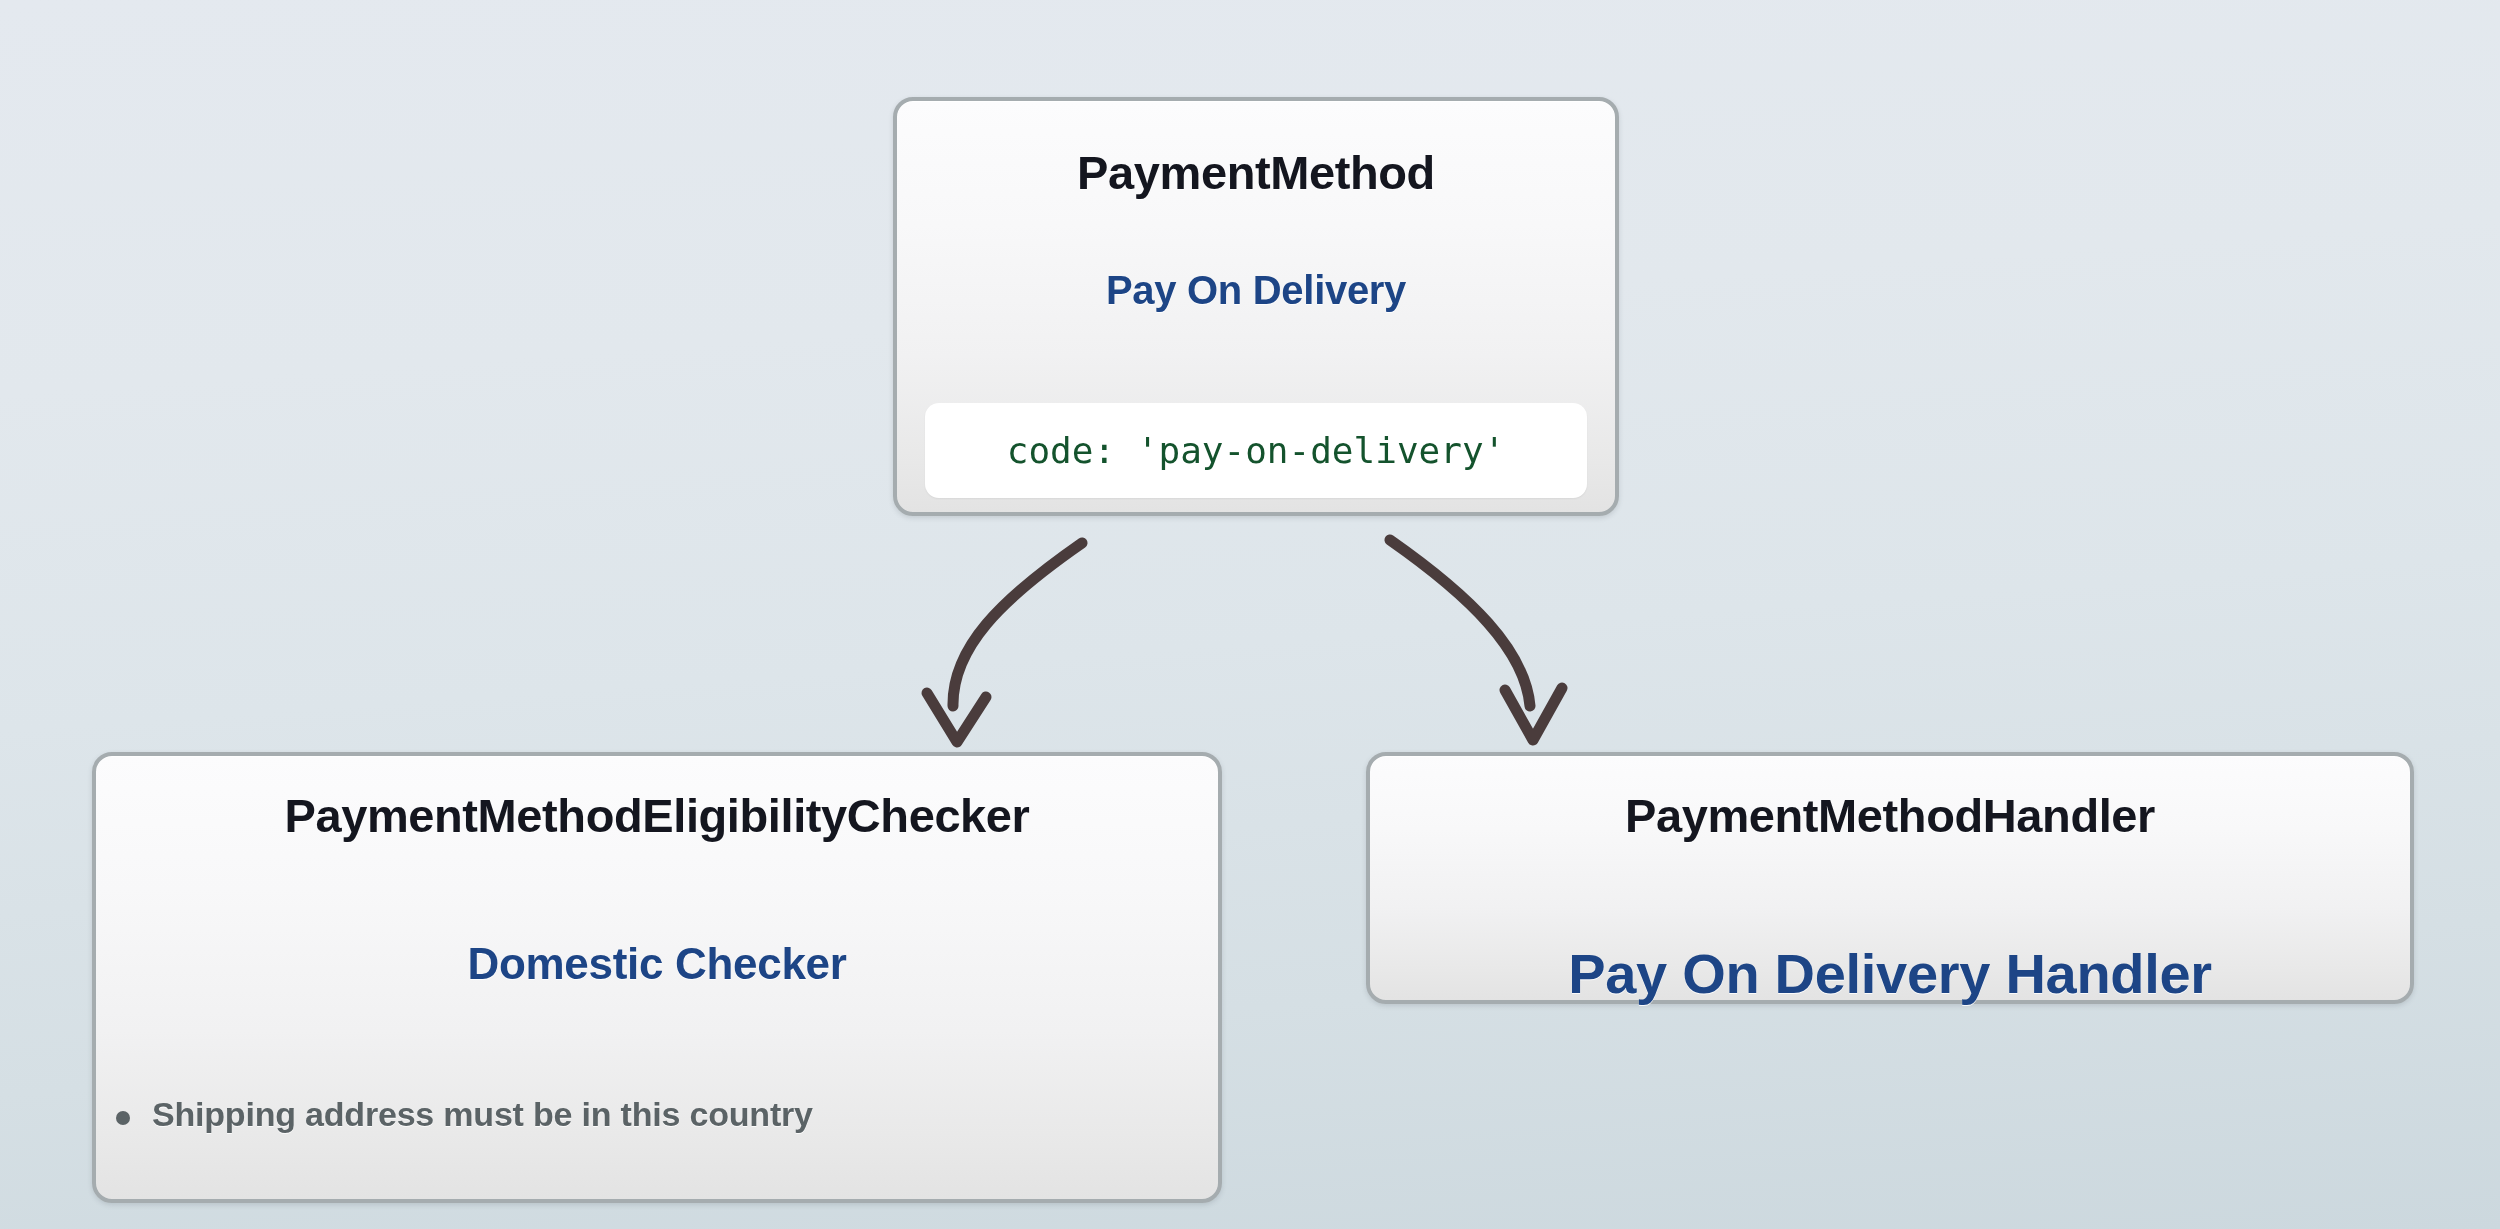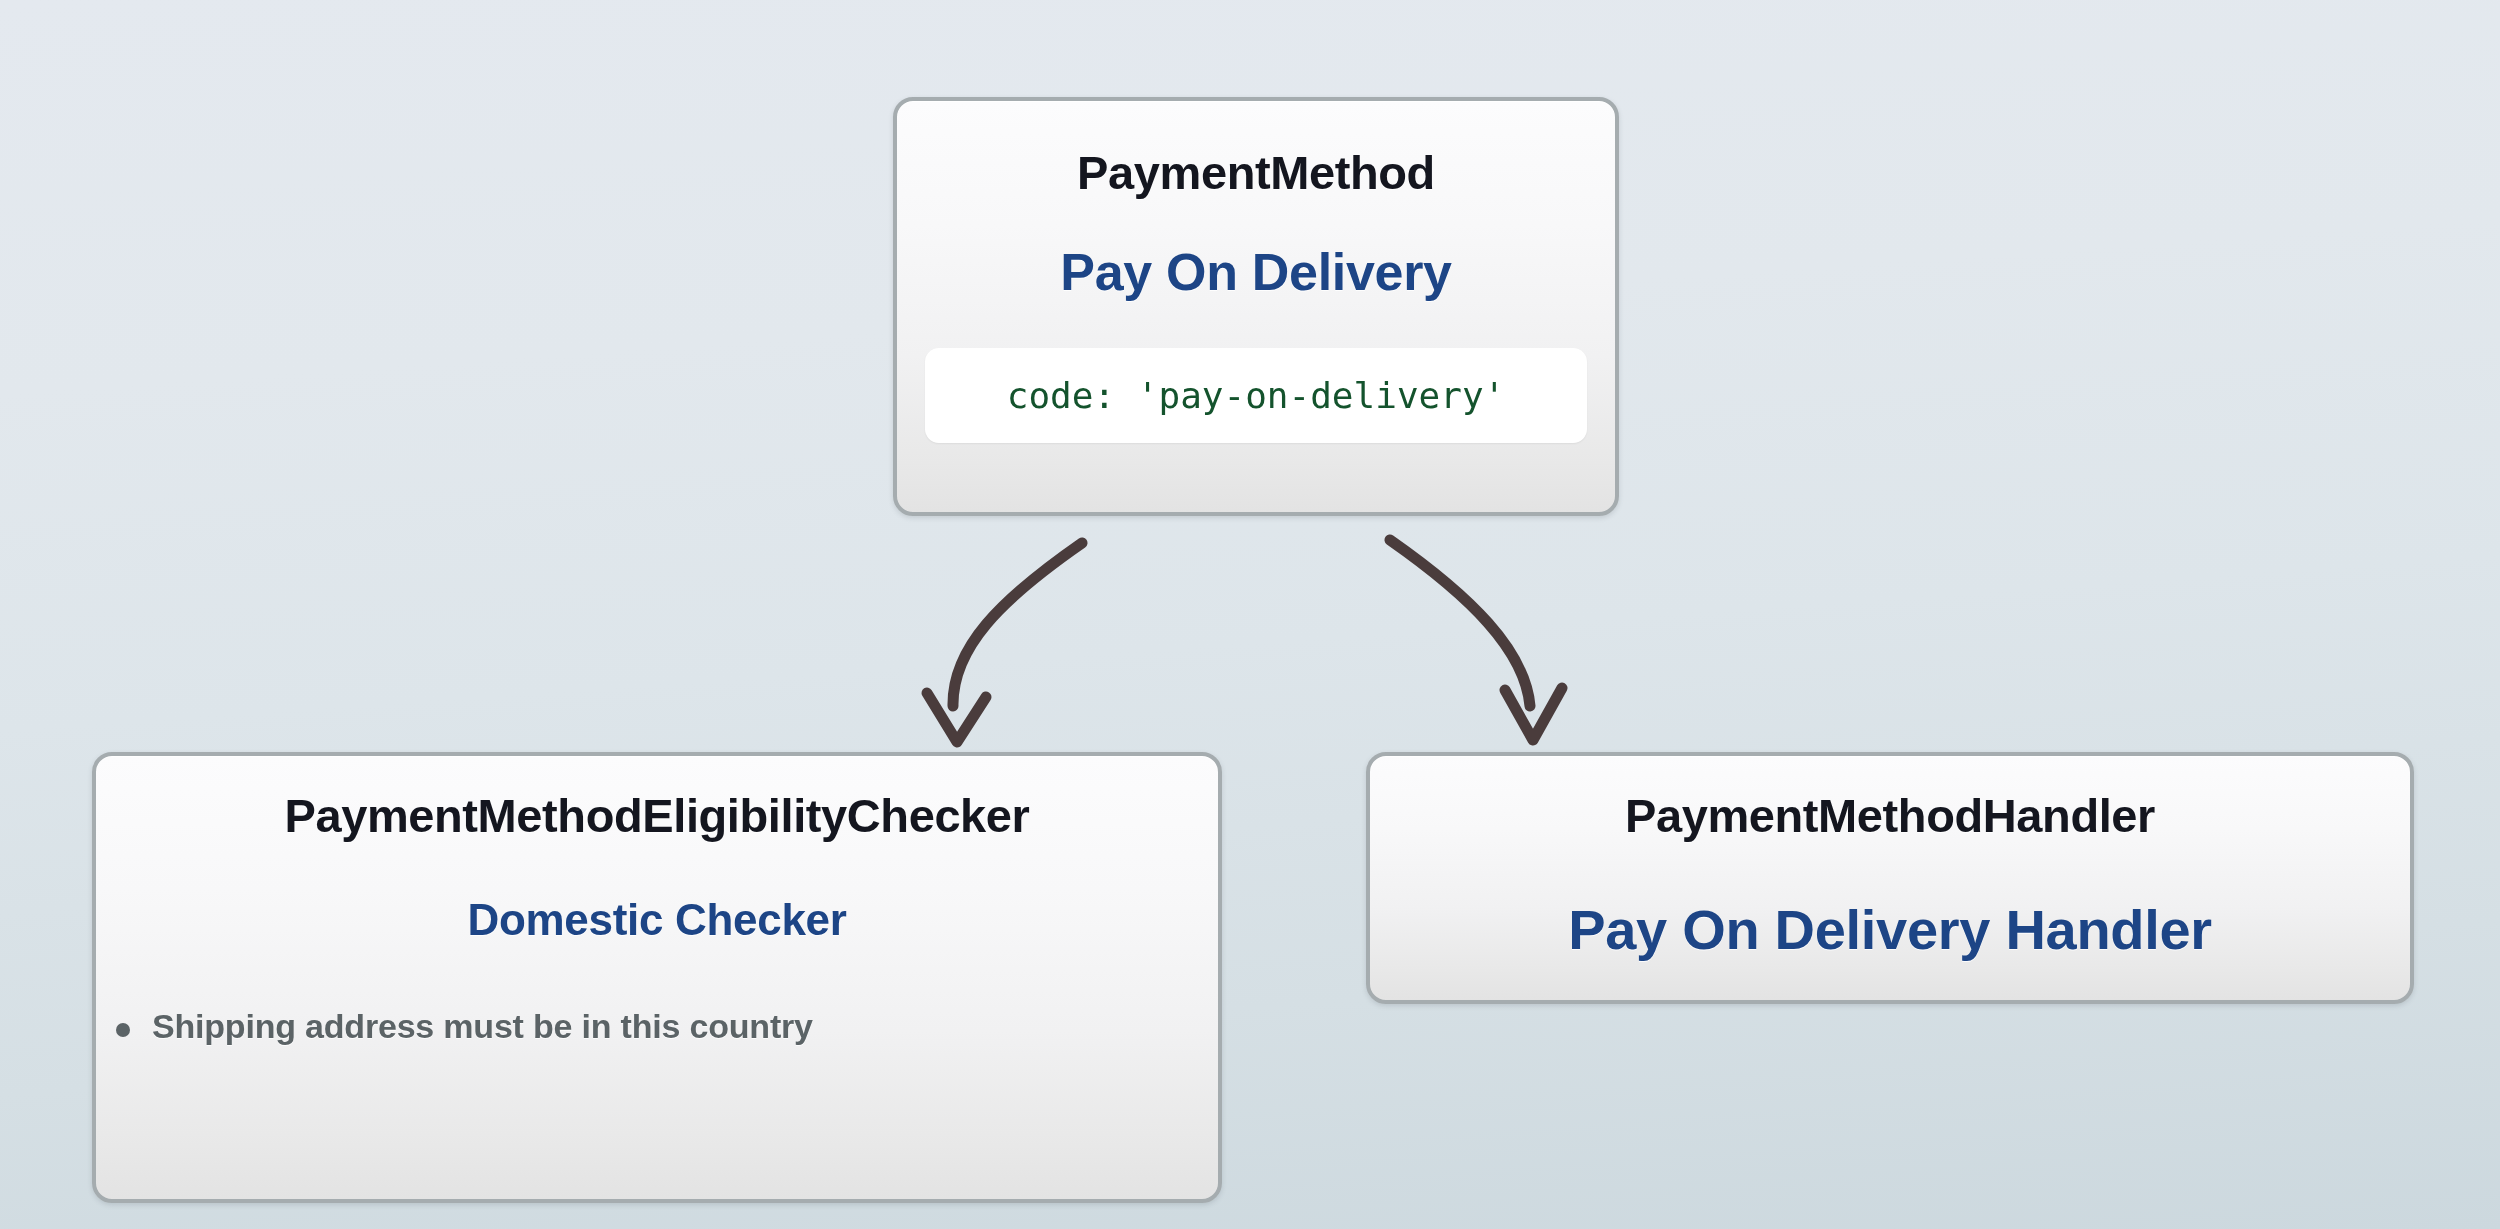--- a/index.html
+++ b/index.html
@@ -39,20 +39,21 @@
                 #fcfcfd 0%,
                 #f8f8f9 30%,
                 #f1f1f2 62%,
                 #e8e8e8 88%,
                 #e3e3e3 100%);
     box-shadow: 0 2px 5px rgba(90,100,110,0.20),
                 inset 0 1px 0 rgba(255,255,255,0.9);
     display: flex;
     flex-direction: column;
     align-items: center;
+    gap: 44px;
   }
 
   .node-type {
     color: #14161f;
     font-weight: bold;
     letter-spacing: -0.4px;
     text-align: center;
     white-space: nowrap;
     text-shadow: 0 1px 0 rgba(255,255,255,0.85);
   }
@@ -112,22 +113,22 @@
     top: 97px;
     width: 726px;
     height: 419px;
     padding: 0;
   }
   #node-payment-method .node-type {
     font-size: 47px;
     margin-top: 44px;
   }
   #node-payment-method .node-name {
-    font-size: 52px;
-    margin-top: 42px;
+    font-size: 40px;
+    margin-top: 24px;
   }
   #node-payment-method .code-chip {
     margin-top: 46px;
     width: 662px;
     height: 95px;
   }
 
   #node-eligibility-checker {
     left: 92px;
     top: 752px;

